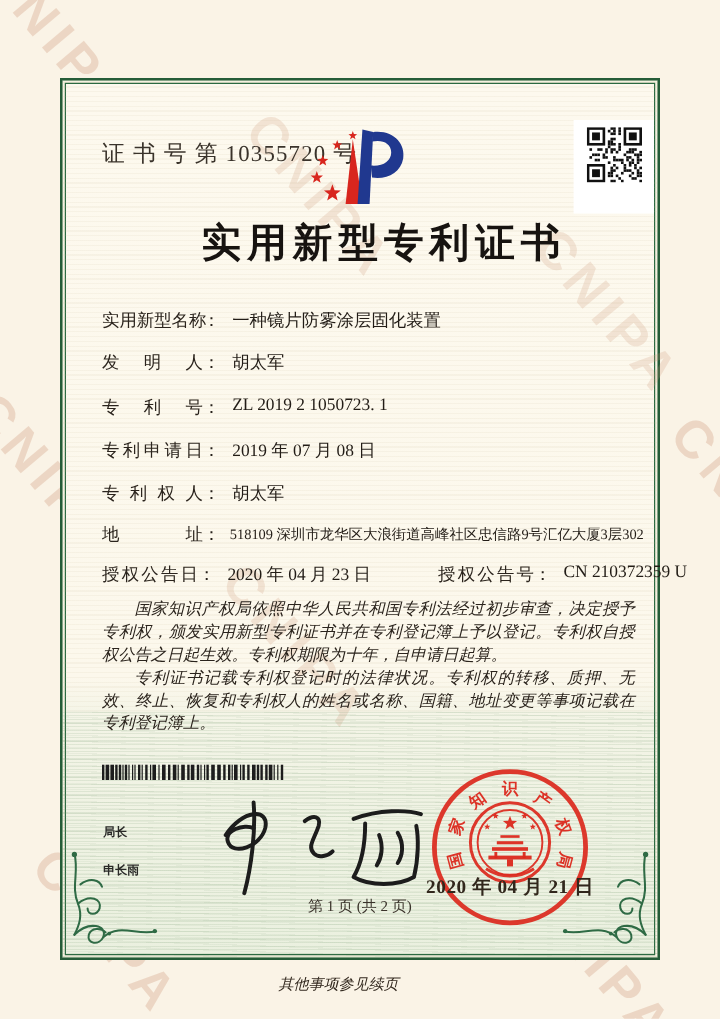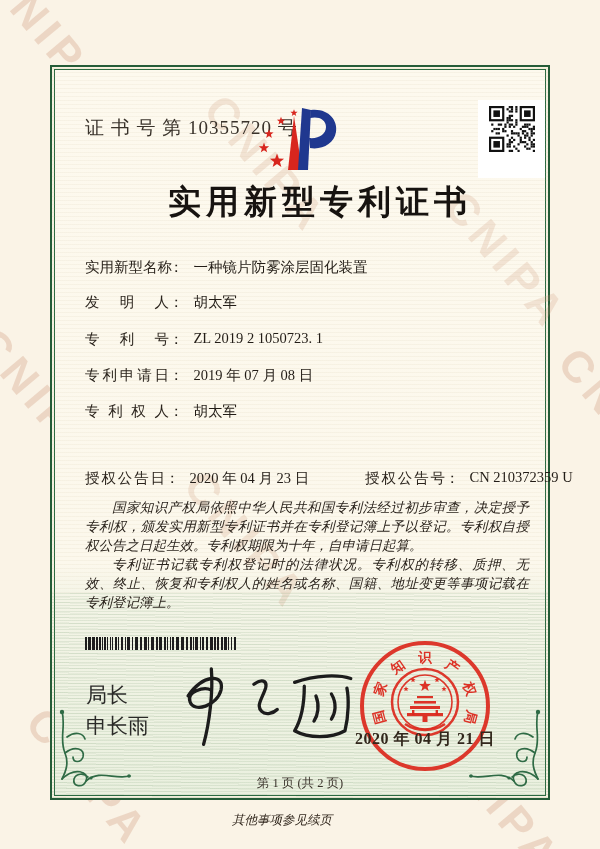--- a/index.html
+++ b/index.html
@@ -82,41 +82,41 @@
     font-size:13.5px;line-height:19px;text-align:justify;color:#2a231c;
     font-style:italic;
   }
   .paras p{margin:0;text-indent:2em;}
   
   .barcode{position:absolute;left:33px;top:570px;width:153px;height:13px;}
   
   .signer{
     position:absolute;left:34px;top:612px;
     font-family:"Liberation Sans","DejaVu Sans",sans-serif;
-    font-size:21px;font-weight:400;color:#2a2a28;line-height:31px;
+    font-size:10px;font-weight:700;color:#2a2a28;line-height:31px;
   }
   .signature{position:absolute;left:108px;top:596px;width:215px;height:92px;}
   
   .seal{position:absolute;left:298px;top:564px;width:150px;height:150px;}
   .seal-ring{
     position:absolute;left:10px;top:10px;right:10px;bottom:10px;
     border:4px solid rgba(219,40,28,0.92);border-radius:50%;
   }
   .seal-char{
     position:absolute;width:16px;height:16px;line-height:16px;text-align:center;
     font-family:"Liberation Sans","DejaVu Sans",sans-serif;
     font-size:13.5px;font-weight:bold;color:rgba(219,40,28,0.95);
   }
   .seal-emblem{position:absolute;left:36px;top:32px;}
   .seal-date{
     position:absolute;left:0;top:98px;width:100%;text-align:center;
     font-size:16px;color:#31271c;letter-spacing:0.5px;font-weight:bold;
   }
   
-  .page-info{position:absolute;left:0;top:708px;width:100%;text-align:center;font-size:12.5px;color:#3a332b;}
+  .page-info{position:absolute;left:0;top:680px;width:100%;text-align:center;font-size:12.5px;color:#3a332b;}
   .flourish{position:absolute;width:78px;height:86px;bottom:3px;}
   .fl-left{left:3px;}
   .fl-right{right:3px;transform:scaleX(-1);}
   .footer-note{
     position:absolute;left:0;top:812px;width:600px;text-align:center;
     font-size:12.5px;font-style:italic;color:#33291f;transform:translateX(-18px);
     z-index:2;
   }
 </style>
 </head>
@@ -276,20 +276,23 @@
   </div>
   <div class="row r3">
     <span class="lbl">专利号</span><span class="colon">：</span><span class="val">ZL 2019 2 1050723. 1</span>
   </div>
   <div class="row r4">
     <span class="lbl">专利申请日</span><span class="colon">：</span><span class="val">2019 年 07 月 08 日</span>
   </div>
   <div class="row r5">
     <span class="lbl">专利权人</span><span class="colon">：</span><span class="val">胡太军</span>
   </div>
+  <div class="row r6">
+    <span class="lbl">地址</span><span class="colon">：</span><span class="val">518109 深圳市龙华区大浪街道高峰社区忠信路9号汇亿大厦3层302</span>
+  </div>
   <div class="row r7">
     <span class="pair1">
       <span class="lbl">授权公告日</span><span class="colon">：</span><span class="val">2020 年 04 月 23 日</span>
     </span>
     <span class="pair2">
       <span class="lbl">授权公告号</span><span class="colon">：</span><span class="val">CN 210372359 U</span>
     </span>
   </div>
 
   <div class="paras">

